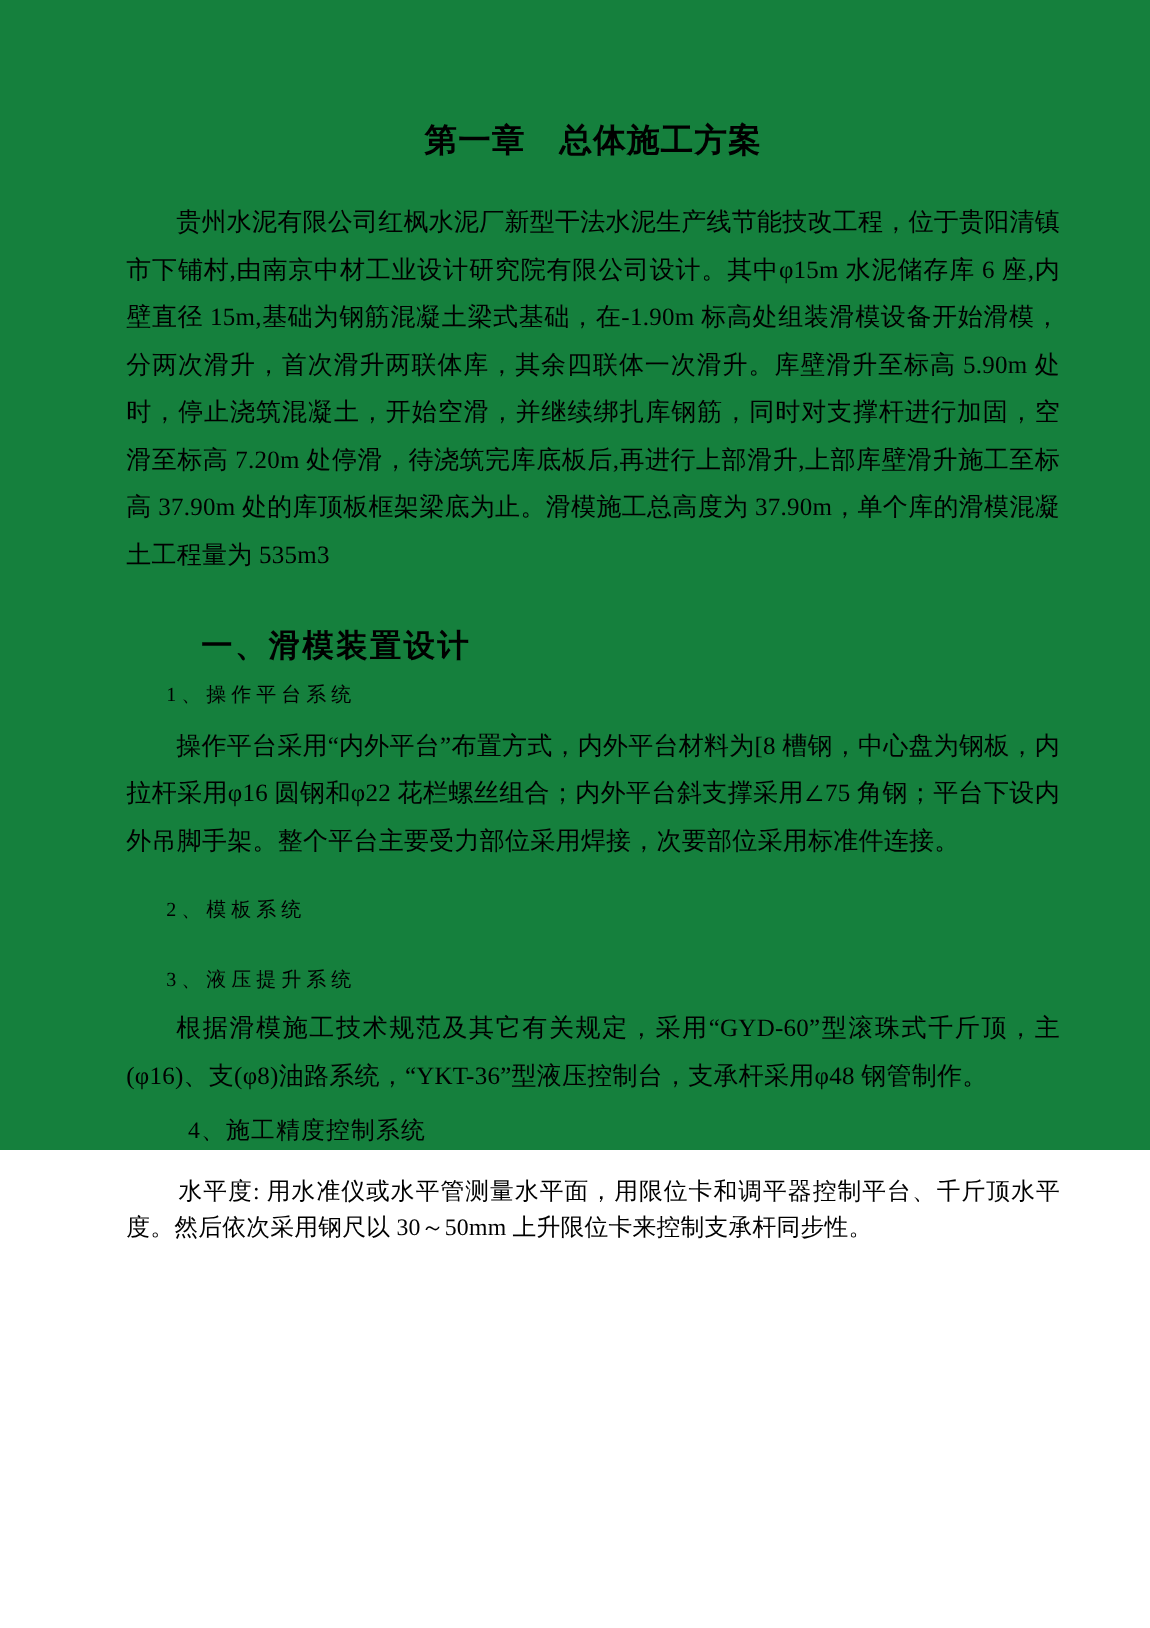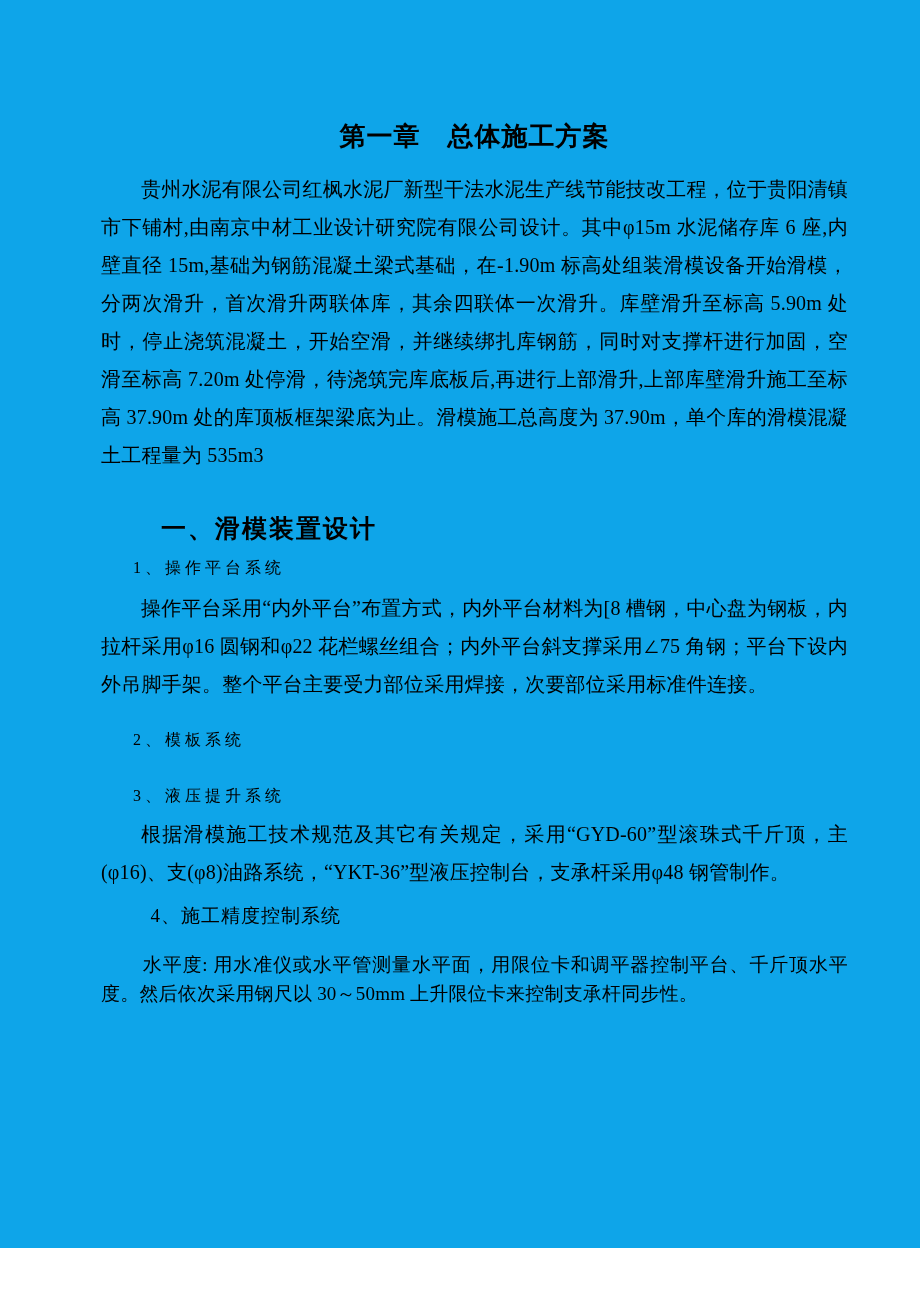--- a/index.html
+++ b/index.html
@@ -7,44 +7,44 @@
   body {
     width: 920px;
     height: 1302px;
     overflow: hidden;
     color: #000000;
     font-family: "Liberation Serif", serif;
   }
   .page {
     position: relative;
     width: 920px;
-    height: 1248px;
-    background: #0ea5e9;
-    padding: 118px 72px 0 101px;
+    height: 920px;
+    background: #15803d;
+    padding: 94px 72px 0 101px;
   }
   .chapter-title {
     font-family: "Liberation Sans", sans-serif;
     font-weight: bold;
     font-size: 26px;
     line-height: 37px;
     text-align: center;
     letter-spacing: 1px;
   }
   .chapter-title.second {
     margin-top: 79px;
   }
   .body-para {
     font-size: 20px;
     line-height: 38px;
     text-align: justify;
     text-indent: 2em;
     letter-spacing: 0.2px;
   }
   .chapter1-para {
-    margin-top: 15px;
+    margin-top: 28px;
   }
   .section-heading {
     margin-top: 35px;
     font-family: Liberation Sans, sans-serif;
     font-weight: bold;
     font-size: 25px;
     line-height: 38px;
     text-indent: 2.4em;
     letter-spacing: 2px;
   }

